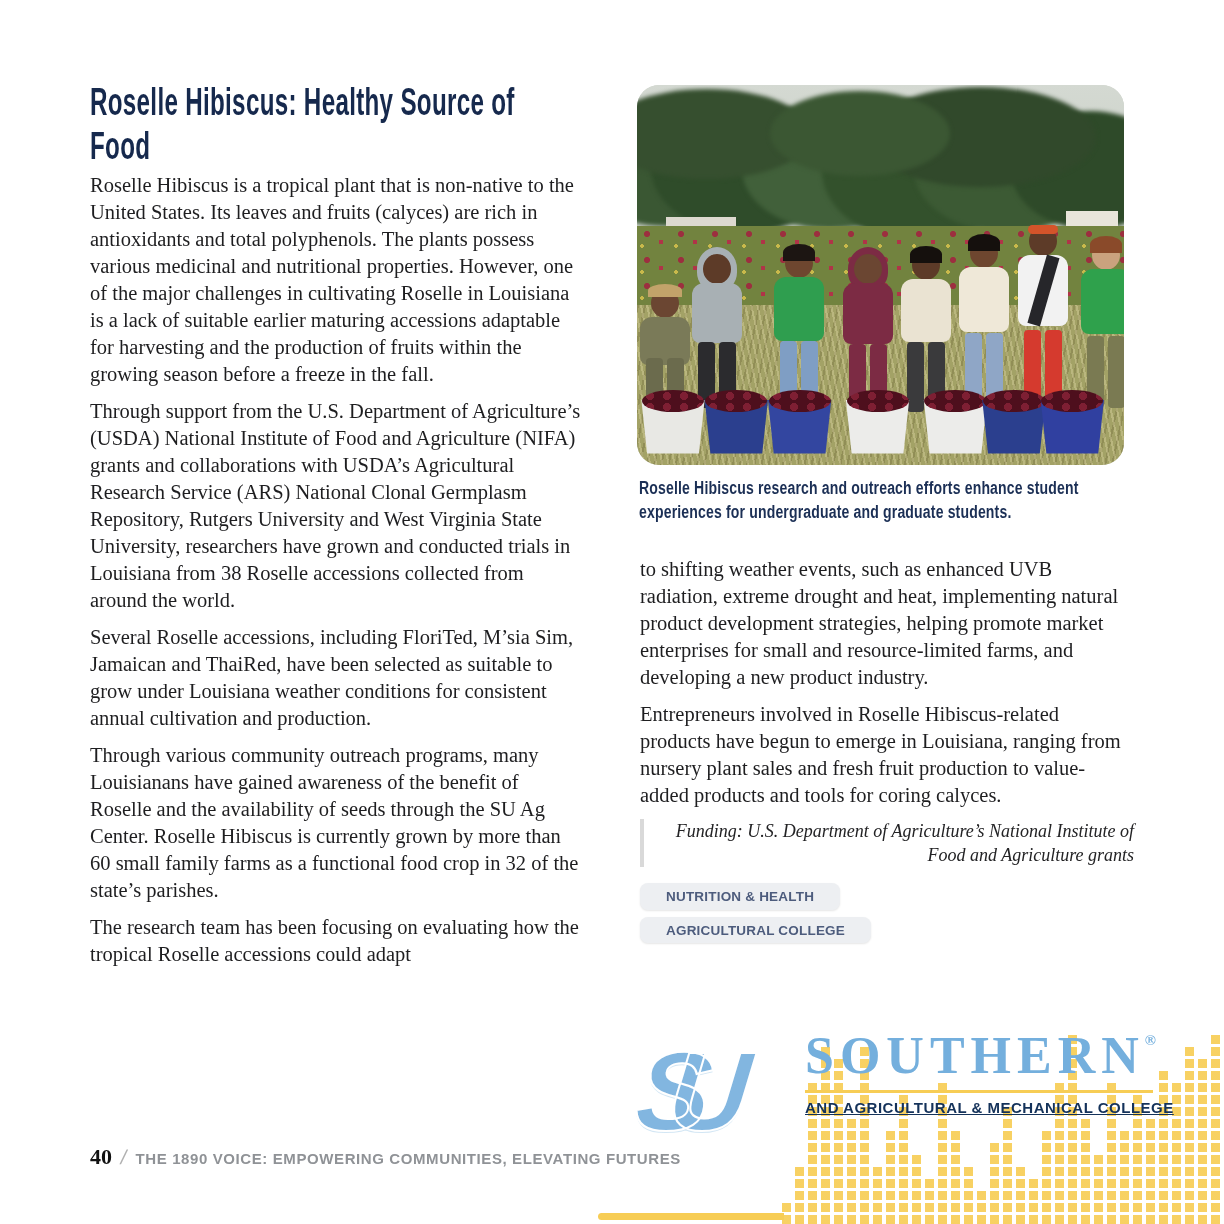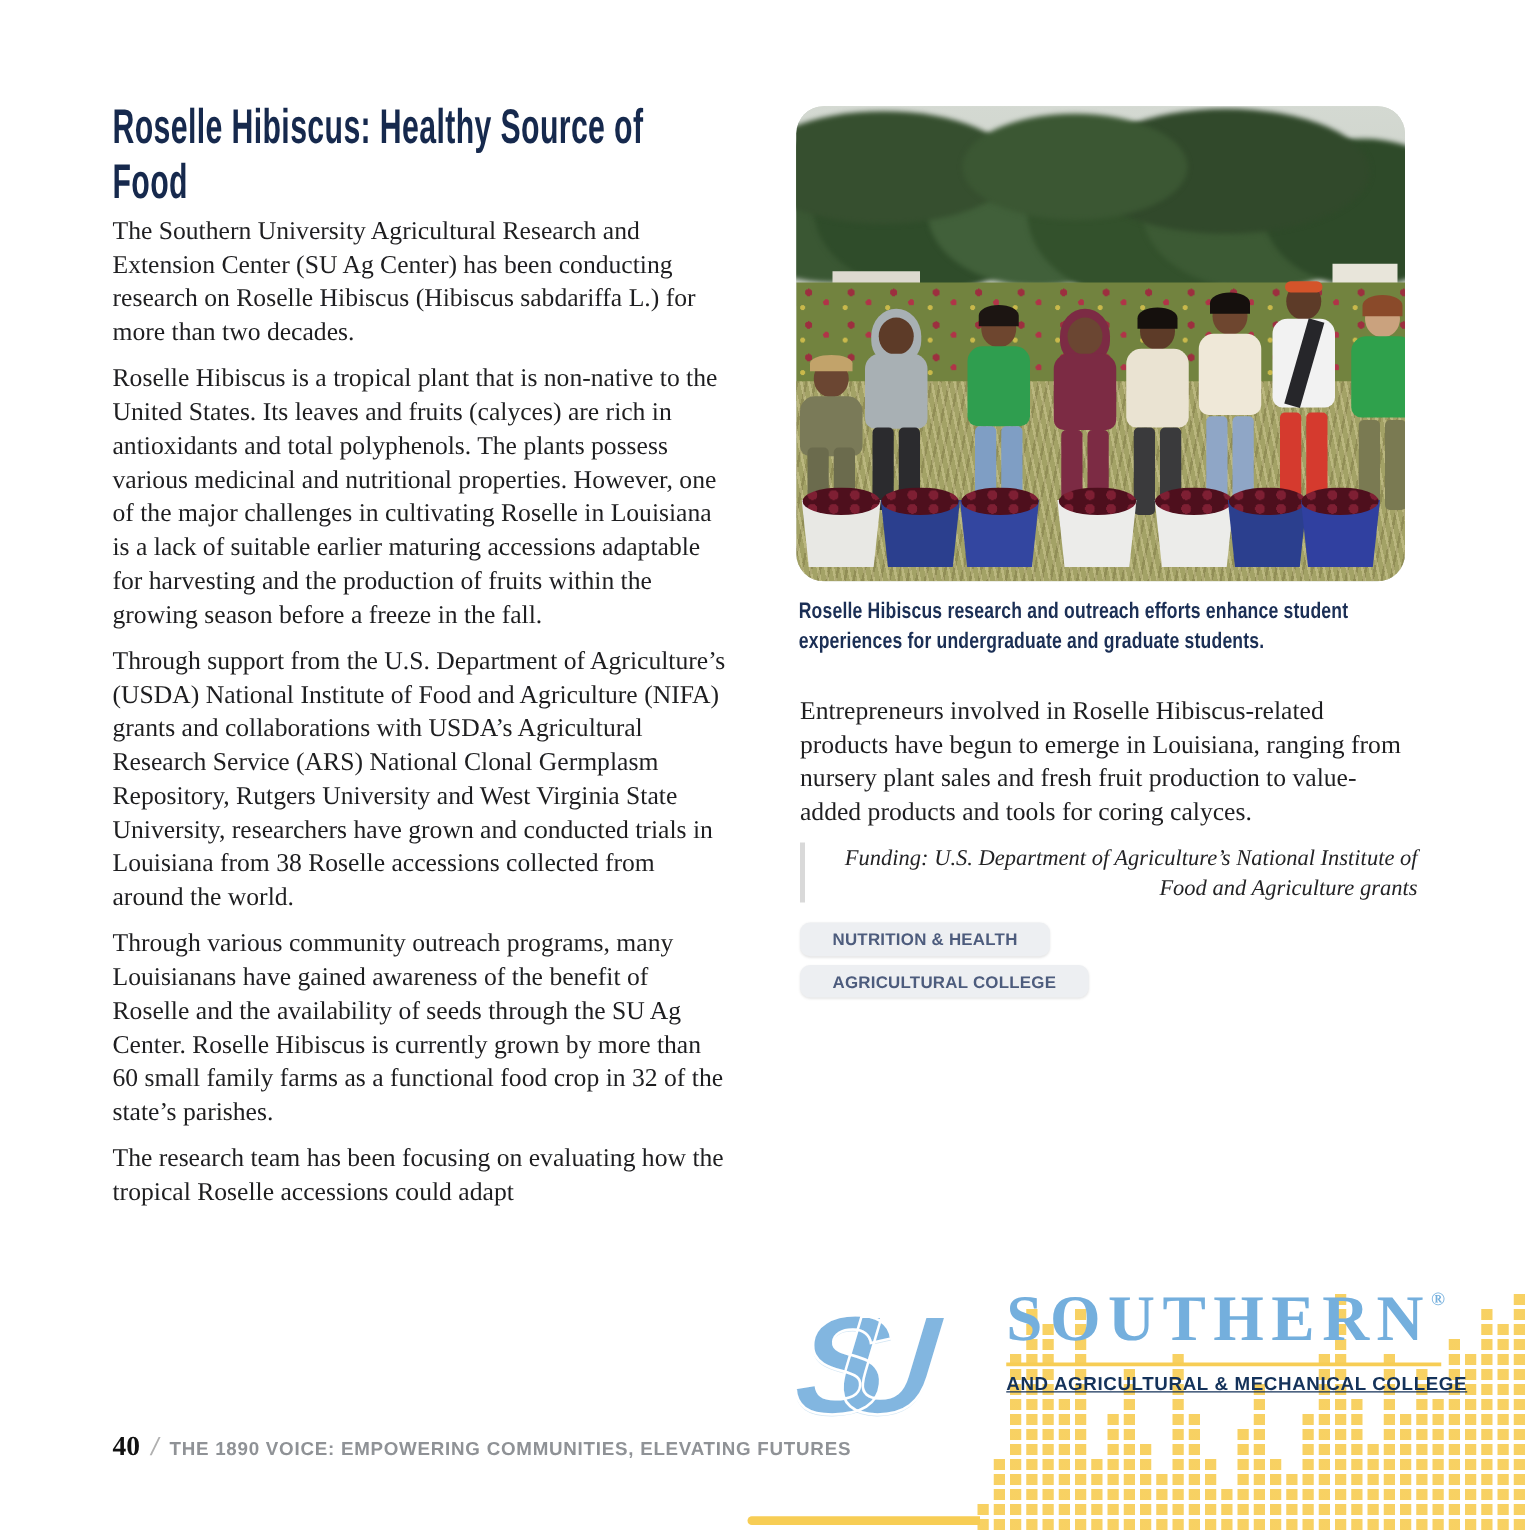--- a/index.html
+++ b/index.html
@@ -91,23 +91,23 @@
 </head>
 <body>
 
 <div class="page">
 
   <div class="title-wrap">
     <h1 class="title">Roselle Hibiscus: Healthy Source of Food</h1>
   </div>
 
   <div class="left-col">
-    <p class="body-p">The Southern University Agricultural Research and Extension Center (SU Ag Center) has been conducting research on Roselle Hibiscus (Hibiscus sabdariffa L.) for more than two decades.</p>
     <p class="body-p">Roselle Hibiscus is a tropical plant that is non-native to the United States. Its leaves and fruits (calyces) are rich in antioxidants and total polyphenols. The plants possess various medicinal and nutritional properties. However, one of the major challenges in cultivating Roselle in Louisiana is a lack of suitable earlier maturing accessions adaptable for harvesting and the production of fruits within the growing season before a freeze in the fall.</p>
     <p class="body-p">Through support from the U.S. Department of Agriculture’s (USDA) National Institute of Food and Agriculture (NIFA) grants and collaborations with USDA’s Agricultural Research Service (ARS) National Clonal Germplasm Repository, Rutgers University and West Virginia State University, researchers have grown and conducted trials in Louisiana from 38 Roselle accessions collected from around the world.</p>
+    <p class="body-p">Several Roselle accessions, including FloriTed, M’sia Sim, Jamaican and ThaiRed, have been selected as suitable to grow under Louisiana weather conditions for consistent annual cultivation and production.</p>
     <p class="body-p">Through various community outreach programs, many Louisianans have gained awareness of the benefit of Roselle and the availability of seeds through the SU Ag Center. Roselle Hibiscus is currently grown by more than 60 small family farms as a functional food crop in 32 of the state’s parishes.</p>
     <p class="body-p">The research team has been focusing on evaluating how the tropical Roselle accessions could adapt</p>
   </div>
 
   <div class="photo" id="fieldPhoto" title="Group of students and researchers in a hibiscus field posing with buckets of harvested red roselle calyces">
     <div class="sky"></div>
     <div id="treeLayer">
         <div class="tree" style="left: 2%; top: 26px; width: 170px; height: 115px; background: rgb(58, 87, 51); transform: translateX(-40%); filter: blur(2px);"></div>
         <div class="tree" style="left: 18%; top: 18px; width: 185px; height: 130px; background: rgb(47, 76, 42); transform: translateX(-40%); filter: blur(2px);"></div>
         <div class="tree" style="left: 36%; top: 24px; width: 175px; height: 120px; background: rgb(65, 96, 58); transform: translateX(-40%); filter: blur(2px);"></div>
@@ -211,20 +211,21 @@
           <div class="berries"></div>
         </div>
       </div>
   </div>
 
   <div class="caption-wrap">
     <span class="caption">Roselle Hibiscus research and outreach efforts enhance student experiences for undergraduate and graduate students.</span>
   </div>
 
   <div class="right-col">
+    <p class="body-p">to shifting weather events, such as enhanced UVB radiation, extreme drought and heat, implementing natural product development strategies, helping promote market enterprises for small and resource-limited farms, and developing a new product industry.</p>
     <p class="body-p">Entrepreneurs involved in Roselle Hibiscus-related products have begun to emerge in Louisiana, ranging from nursery plant sales and fresh fruit production to value-added products and tools for coring calyces.</p>
     <div class="funding">Funding: U.S. Department of Agriculture’s National Institute of Food and Agriculture grants</div>
     <div class="tags">
       <span class="pill">NUTRITION &amp; HEALTH</span>
       <span class="pill">AGRICULTURAL COLLEGE</span>
     </div>
   </div>
 
   <div class="logo">
     <div class="monogram">

